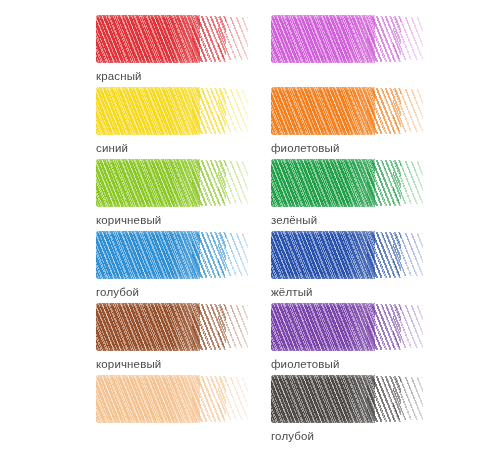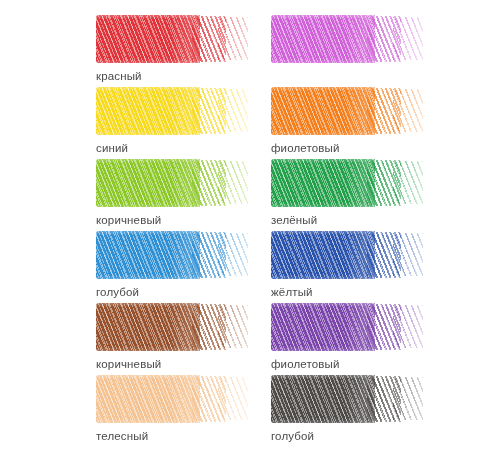--- a/index.html
+++ b/index.html
@@ -276,21 +276,20 @@
       <div class="swatch-cell">
         <div class="swatch-patch">
           <div class="patch-ink" style="--c: #f5c392;">
             <div class="solid"></div>
             <div class="mid"></div>
             <div class="tail"></div>
             <div class="grain"></div>
             <div class="edgefade"></div>
           </div>
         </div>
-        <div class="swatch-label">телесный</div>
       </div>
       <div class="swatch-cell">
         <div class="swatch-patch">
           <div class="patch-ink" style="--c: #4d4a48;">
             <div class="solid"></div>
             <div class="mid"></div>
             <div class="tail"></div>
             <div class="grain"></div>
             <div class="edgefade"></div>
           </div>

